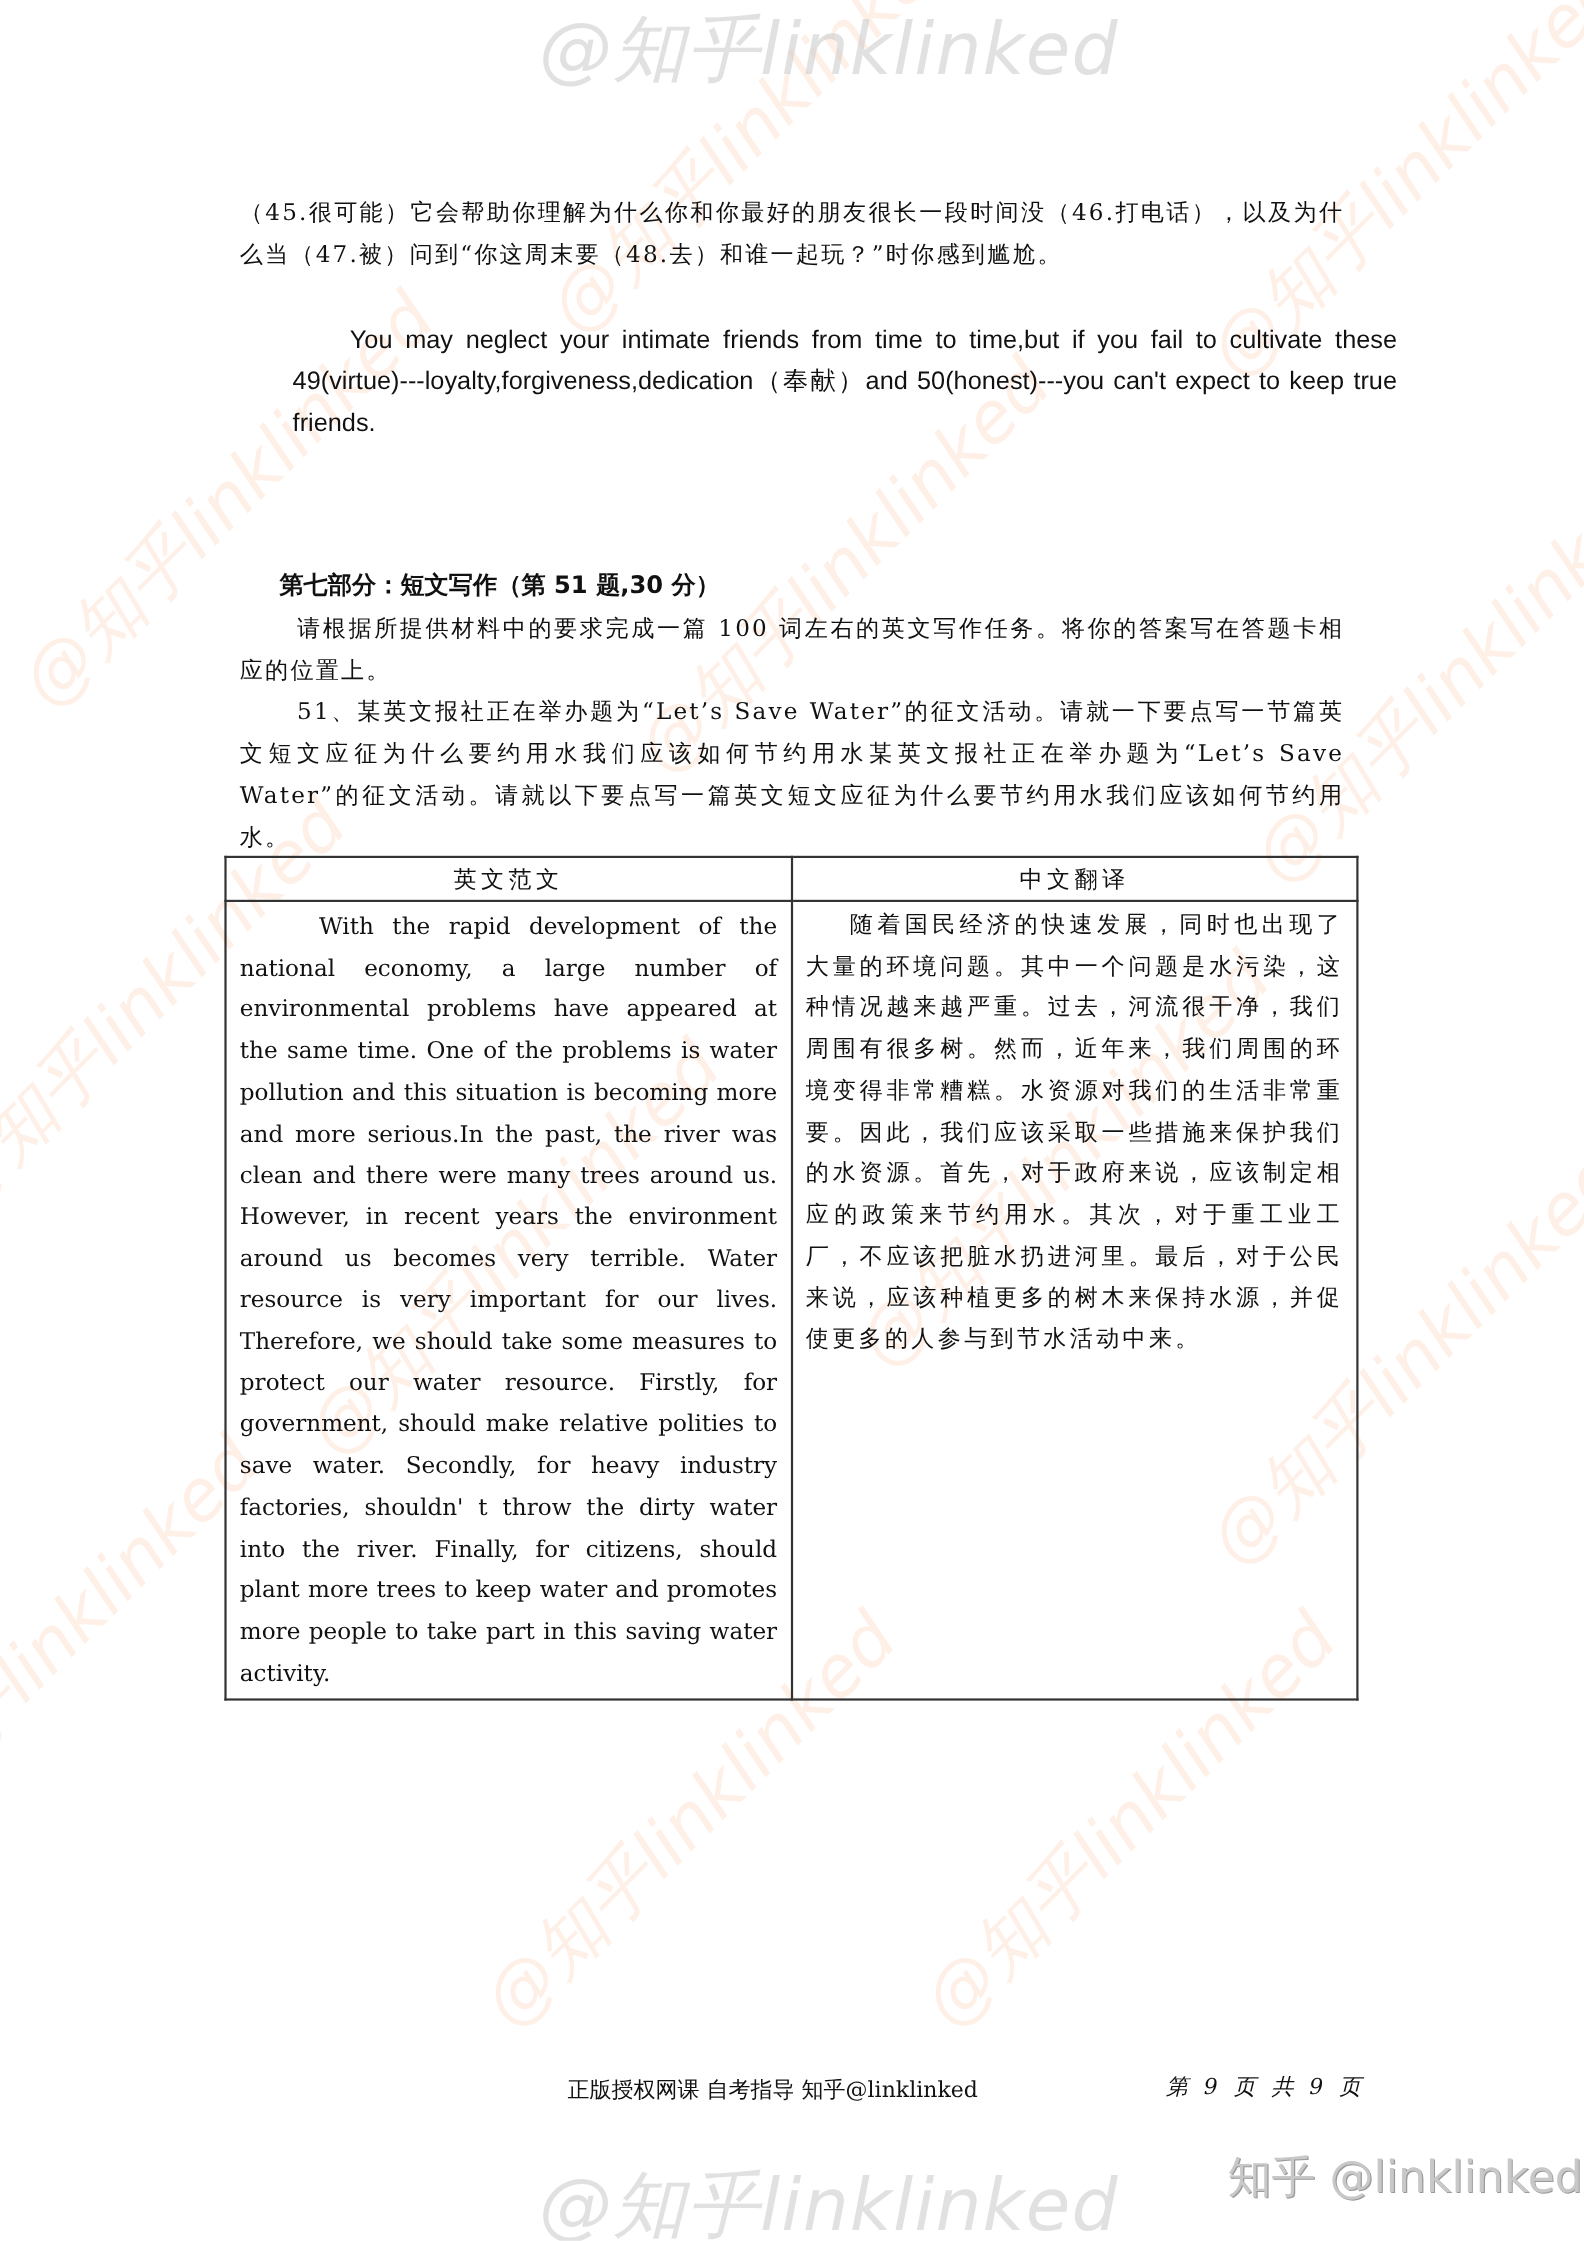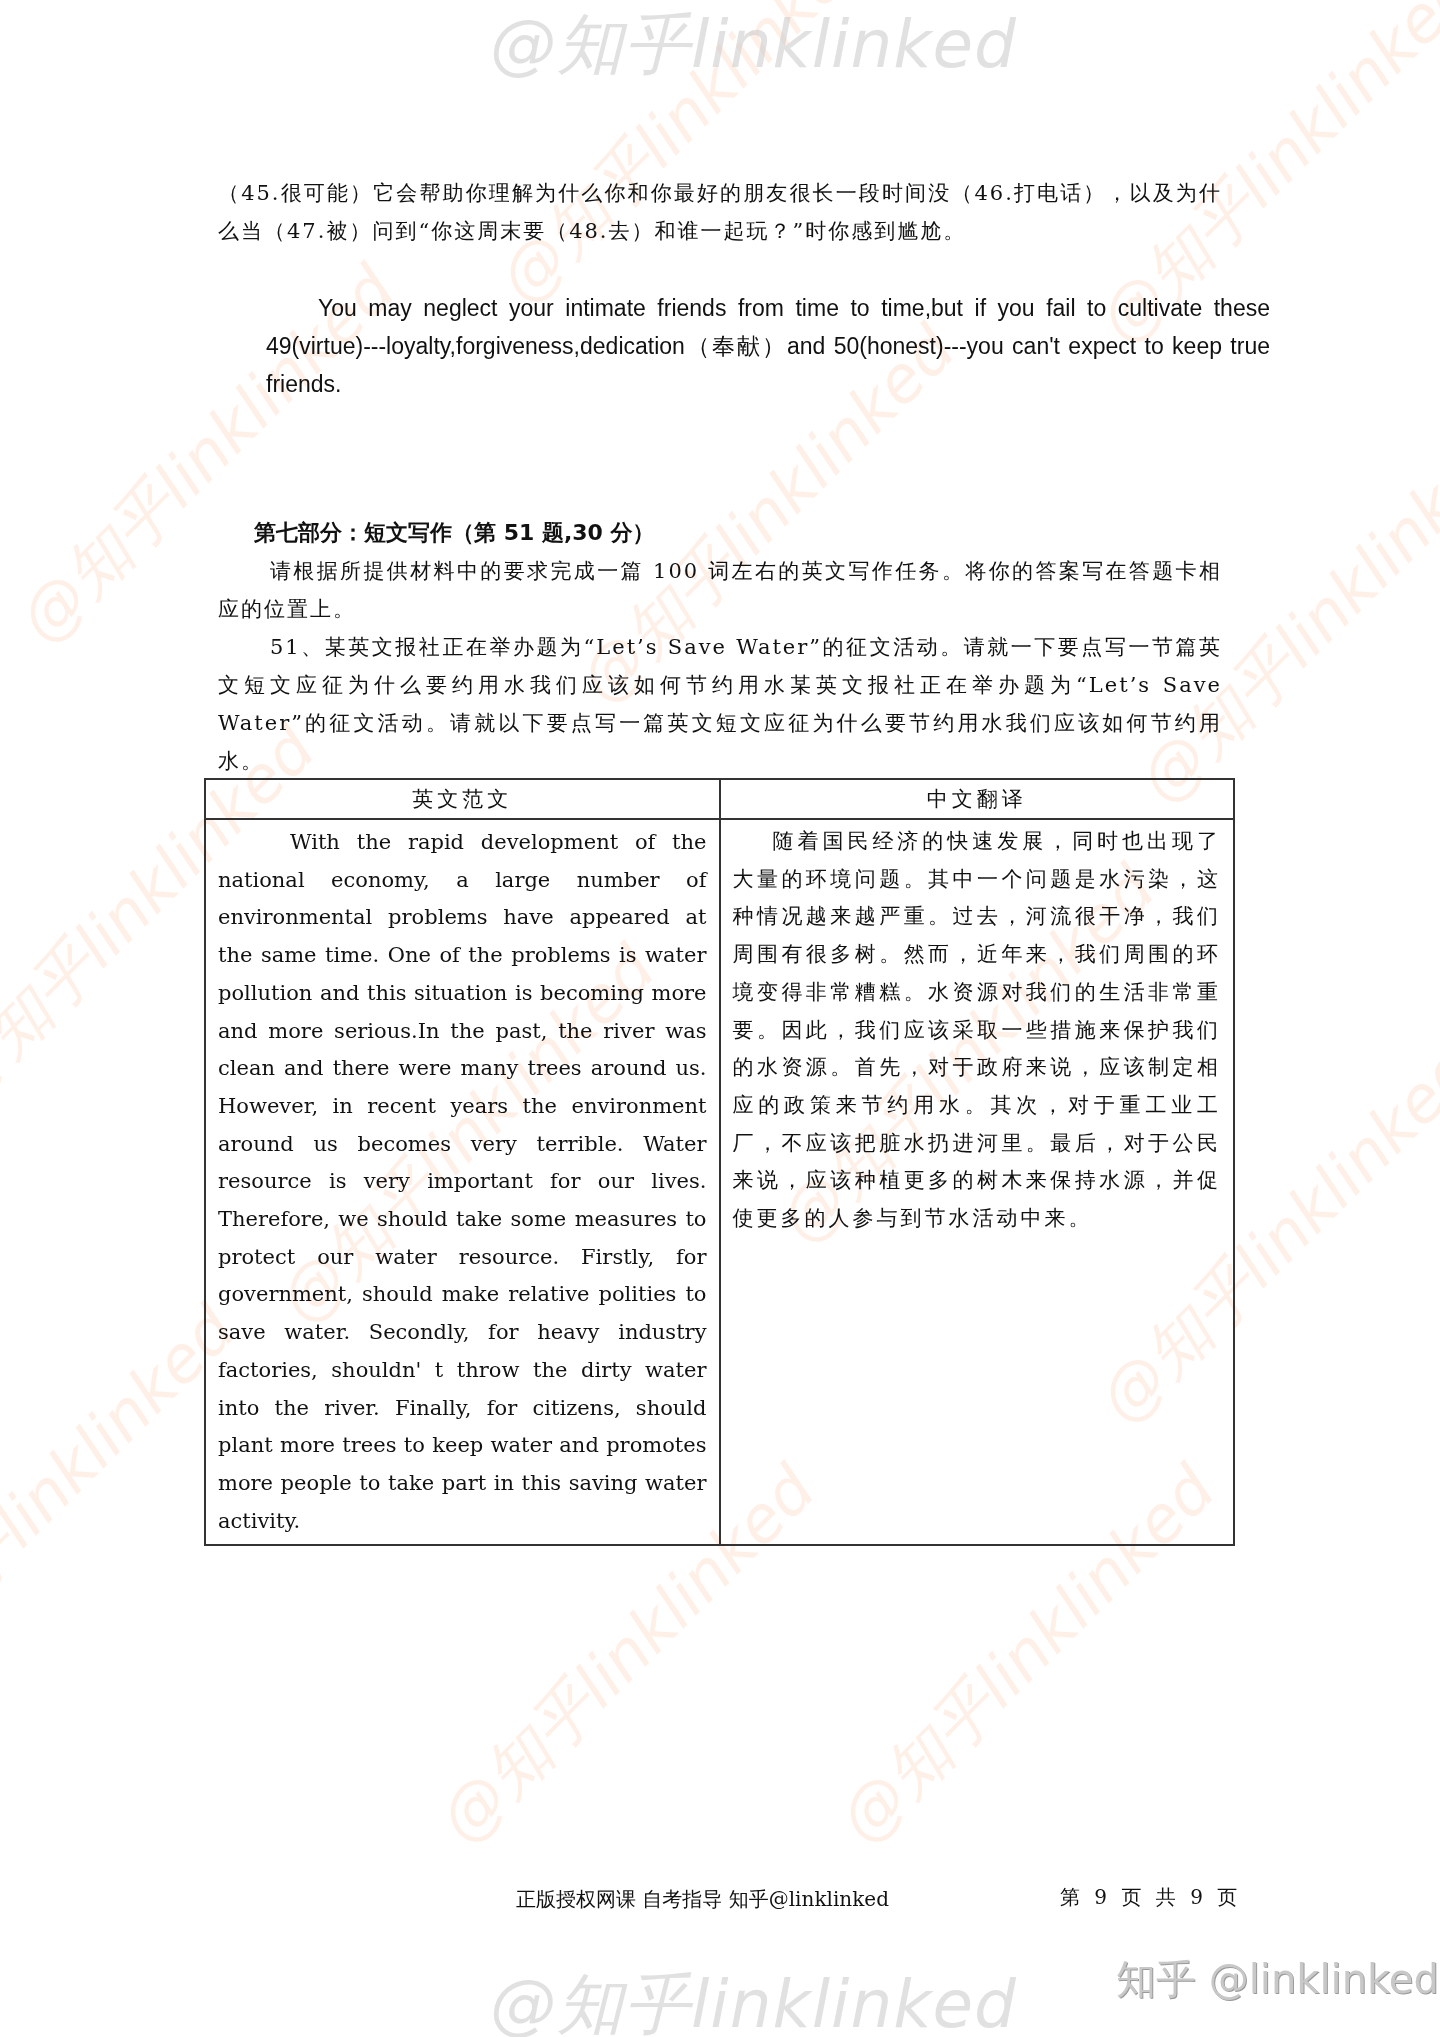--- a/index.html
+++ b/index.html
@@ -105,21 +105,21 @@
       text-align: justify;
     }
     .en-col p { margin: 0; text-indent: 72px; }
     .cn-col p { margin: 0; text-indent: 40px; }
     .footer-left {
       position: absolute; left: 516px; top: 1886px;
       font-family: "DejaVu Serif", serif; font-size: 20px;
     }
     .footer-right {
       position: absolute; left: 1060px; top: 1884px;
-      font-family: "DejaVu Serif", serif; font-size: 20px; letter-spacing: 4px;
+      font-family: "DejaVu Serif", serif; font-size: 20px; letter-spacing: 4px; font-style: italic;
     }
   </style>
 </head>
 <body>
 
 <div class="wm-layer">
   <div class="wm-diag" style="left:480px;top:260px;">@知乎linklinked</div>
   <div class="wm-diag" style="left:1080px;top:300px;">@知乎linklinked</div>
   <div class="wm-diag" style="left:0px;top:600px;">@知乎linklinked</div>
   <div class="wm-diag" style="left:560px;top:660px;">@知乎linklinked</div>

